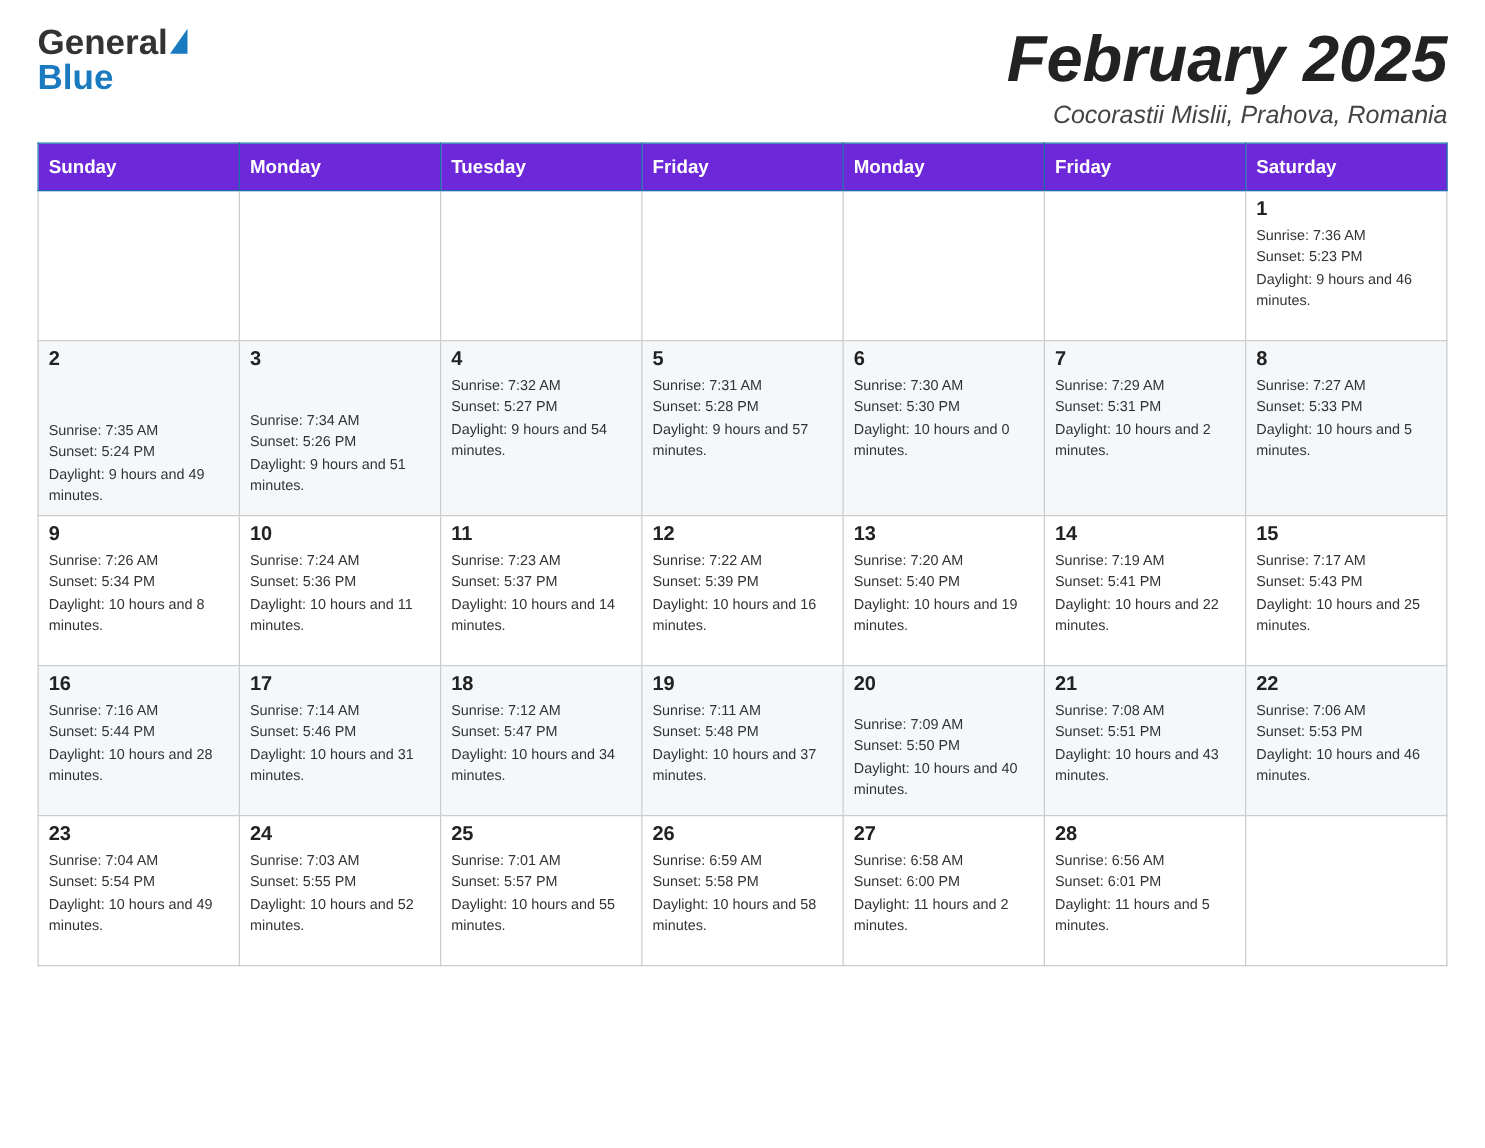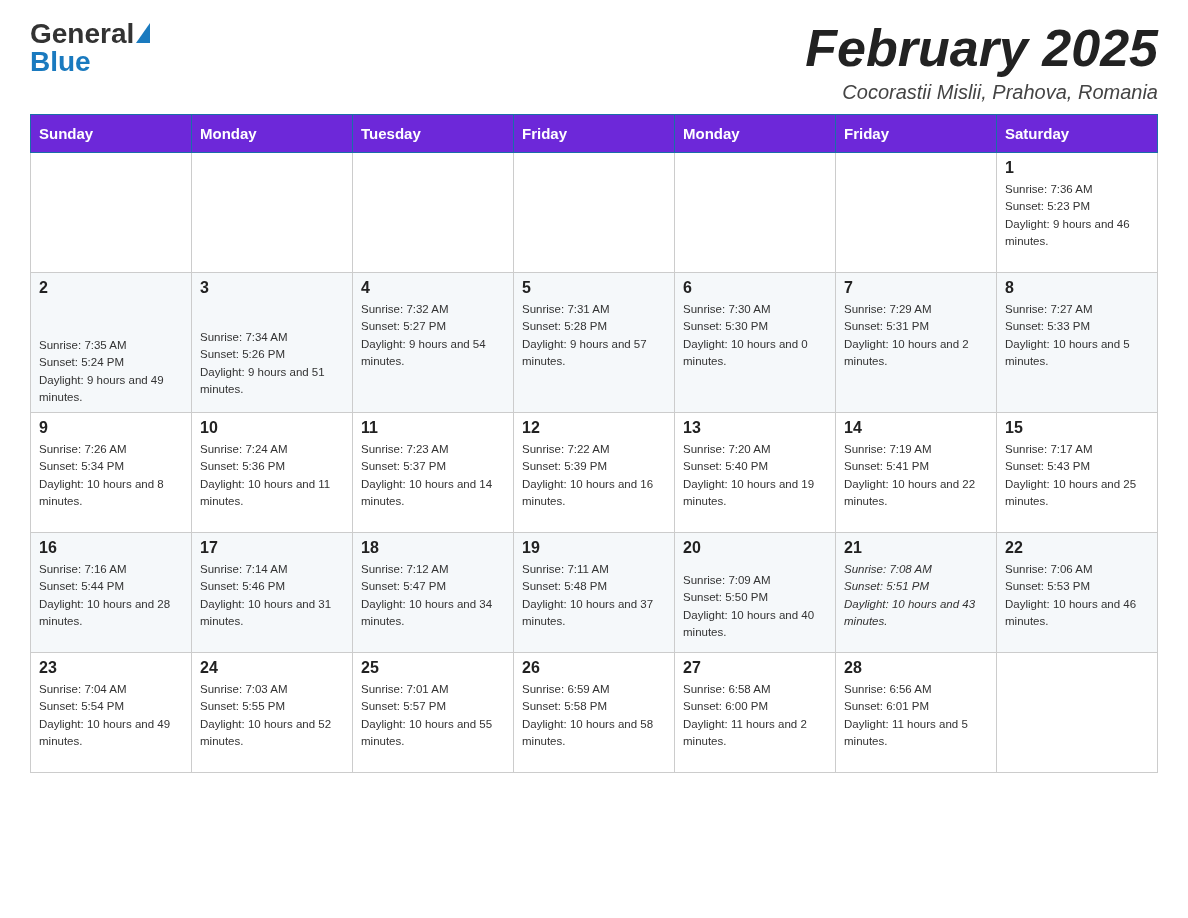--- a/index.html
+++ b/index.html
@@ -260,21 +260,21 @@
 Daylight: 10 hours and 37 minutes.</div>
         </td>
         <td>
           <div class="day-number">20</div>
           <div class="day-info" style="white-space: pre-line; margin-top: 15px;">Sunrise: 7:09 AM
 Sunset: 5:50 PM
 Daylight: 10 hours and 40 minutes.</div>
         </td>
         <td>
           <div class="day-number">21</div>
-          <div class="day-info" style="white-space: pre-line; font-style: italic;">Sunrise: 7:08 AM
+          <div class="day-info" style="white-space: pre-line;">Sunrise: 7:08 AM
 Sunset: 5:51 PM
 Daylight: 10 hours and 43 minutes.</div>
         </td>
         <td>
           <div class="day-number">22</div>
           <div class="day-info" style="white-space: pre-line;">Sunrise: 7:06 AM
 Sunset: 5:53 PM
 Daylight: 10 hours and 46 minutes.</div>
         </td>
       </tr>

